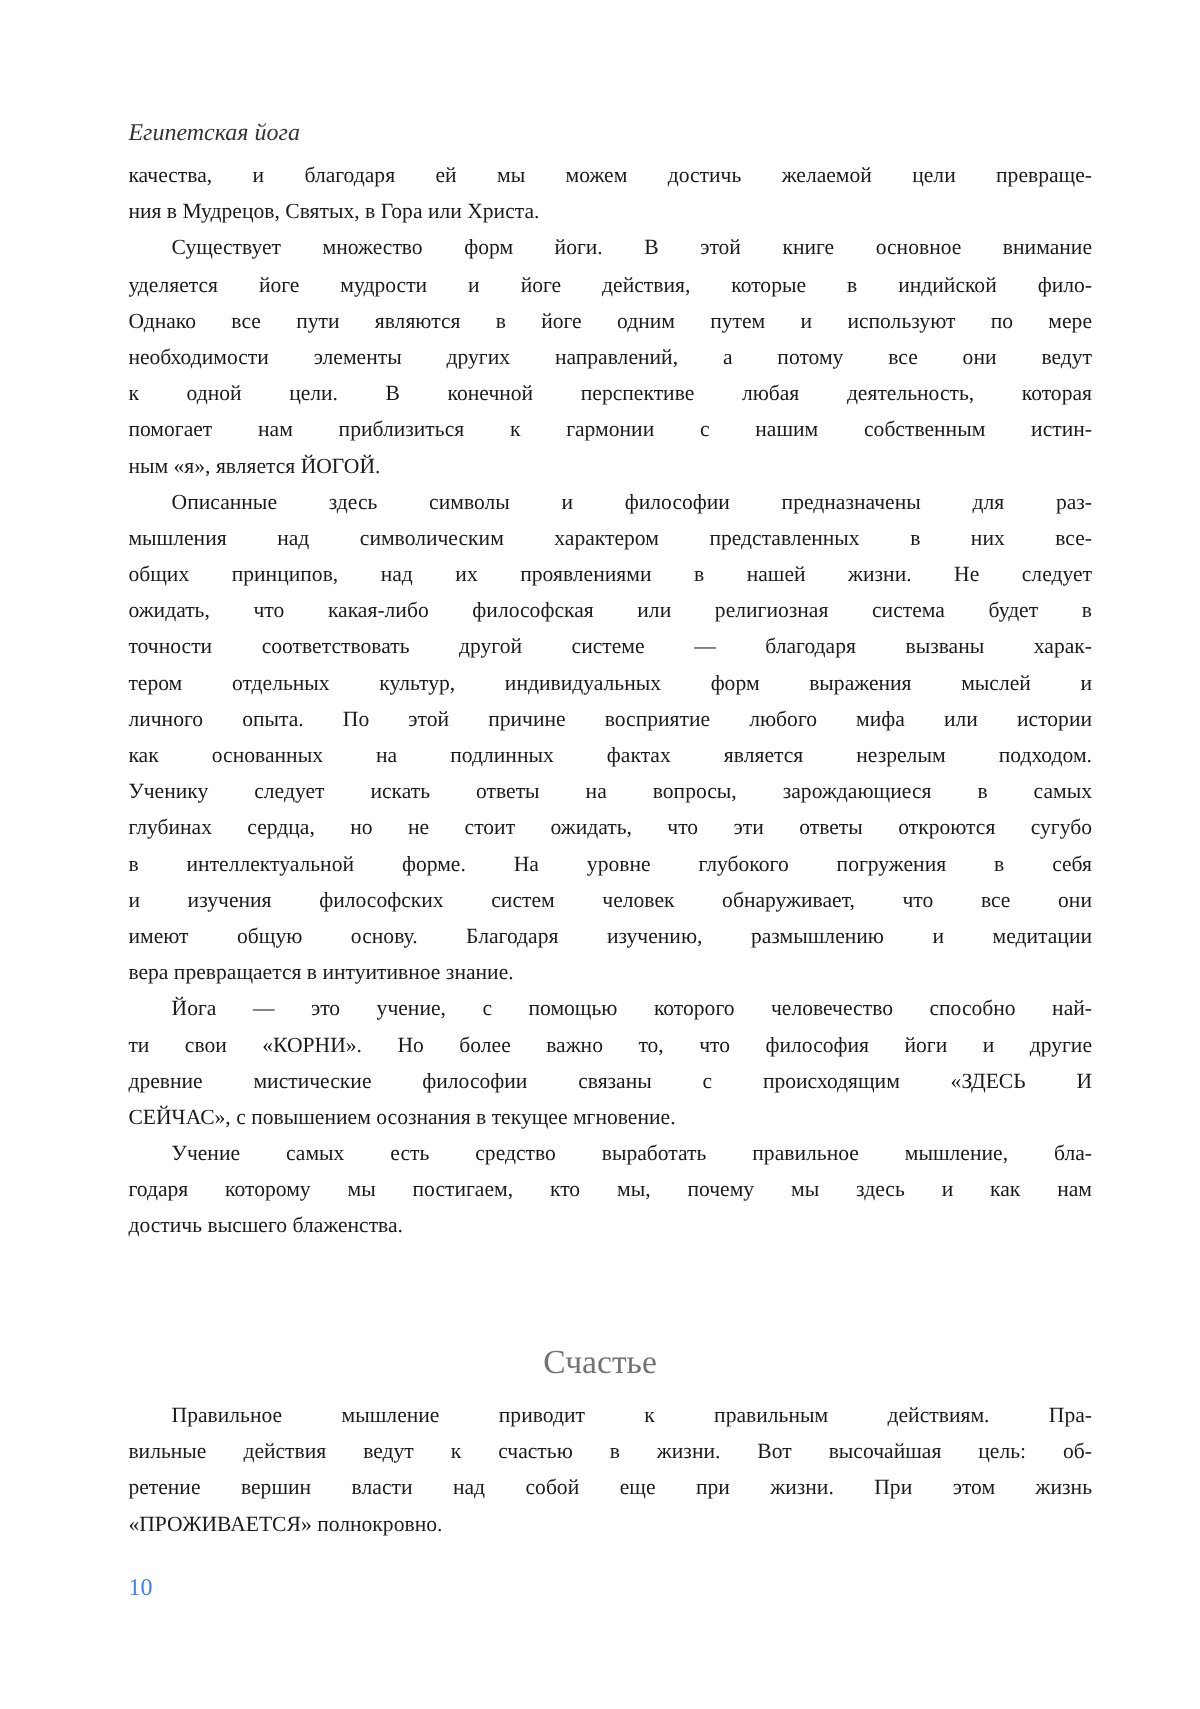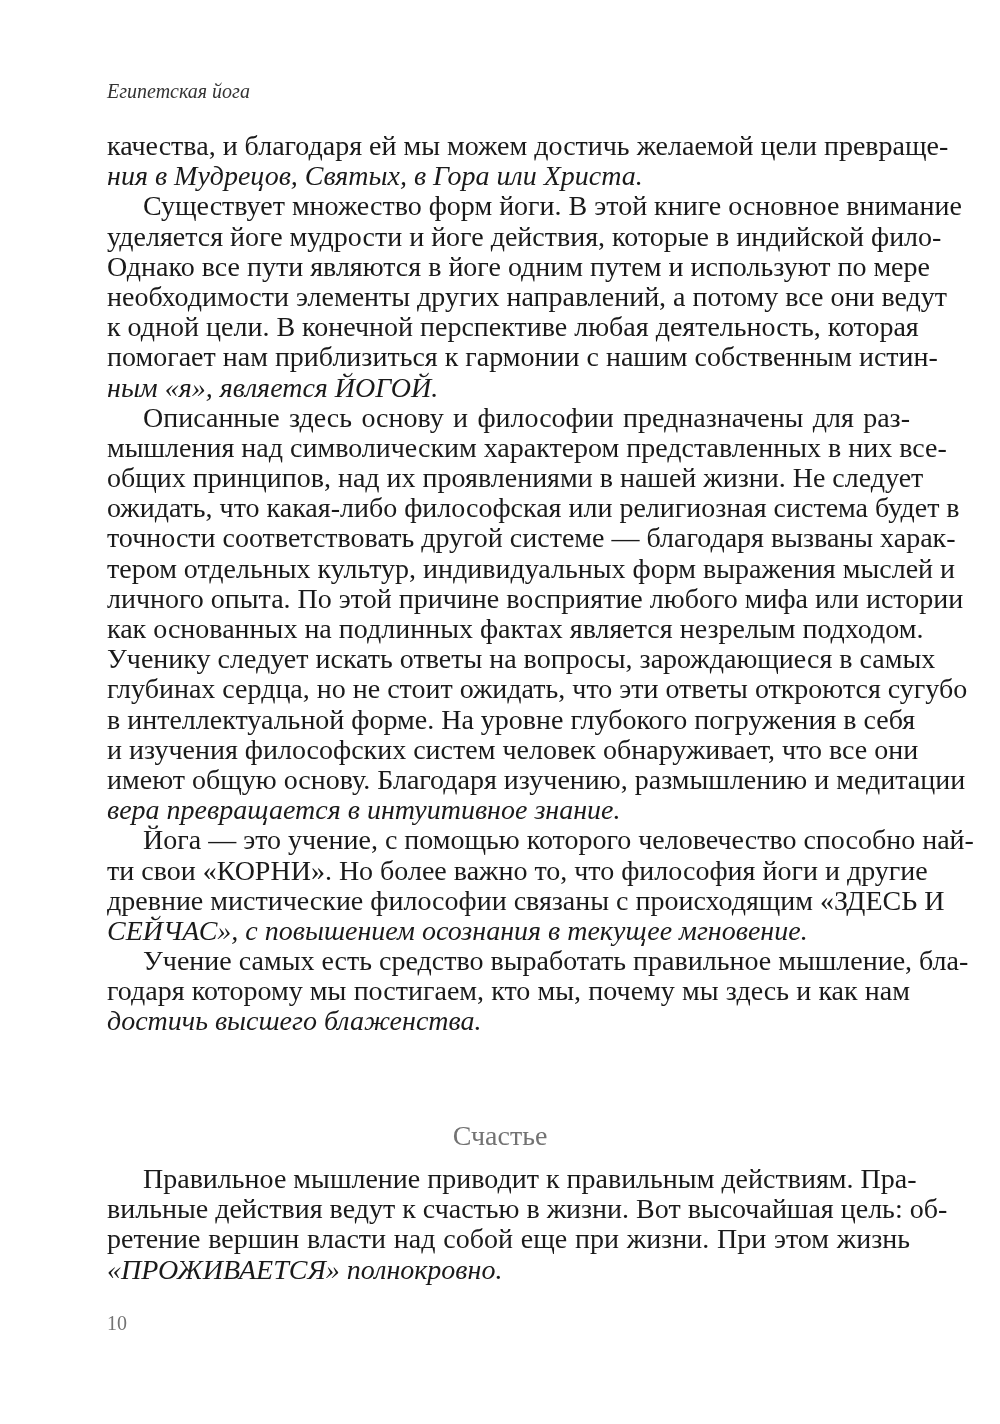--- a/index.html
+++ b/index.html
@@ -1,27 +1,27 @@
 <!DOCTYPE html>
 <html><head>
 <meta charset="utf-8">
 <style>
   html, body { margin: 0; padding: 0; background: #ffffff; }
   body { width: 1000px; height: 1424px; position: relative; overflow: hidden;
          font-family: "Liberation Serif", "DejaVu Serif", serif; color: #1a1a1a; }
-  .running-head { position: absolute; left: 107px; top: 80px; font-size: 20px; font-style: italic; color: #333; }
+  .running-head { position: absolute; left: 107px; top: 100px; font-size: 20px; font-style: italic; color: #333; }
   .body-text { position: absolute; left: 107px; top: 131px; width: 803px; }
-  .line { height: 30.2px; line-height: 30.2px; font-size: 28px; white-space: nowrap;
+  .line { height: 30.2px; line-height: 30.2px; font-size: 18px; white-space: nowrap;
           text-align: justify; text-align-last: justify; }
-  .line.last { text-align-last: left; font-style: italic; }
+  .line.last { text-align-last: left; }
   .line.indent { padding-left: 36px; }
   .heading { position: absolute; left: 0; width: 1000px; top: 1116px; text-align: center;
              font-size: 28px; line-height: 40px; color: #737373; }
   .section-text { position: absolute; left: 107px; top: 1164px; width: 803px; }
-  .page-number { position: absolute; left: 107px; top: 1312px; font-size: 20px; color: #737373; }
+  .page-number { position: absolute; left: 107px; top: 1312px; font-size: 20px; color: #3b82f6; }
 </style>
 </head>
 <body>
 
 <div class="running-head">Египетская йога</div>
 
 <div class="body-text">
 
   <div class="paragraph">
     <div class="line">качества, и благодаря ей мы можем достичь желаемой цели превраще-</div>
@@ -32,21 +32,21 @@
     <div class="line indent">Существует множество форм йоги. В этой книге основное внимание</div>
     <div class="line">уделяется йоге мудрости и йоге действия, которые в индийской фило-</div>
     <div class="line">Однако все пути являются в йоге одним путем и используют по мере</div>
     <div class="line">необходимости элементы других направлений, а потому все они ведут</div>
     <div class="line">к одной цели. В конечной перспективе любая деятельность, которая</div>
     <div class="line">помогает нам приблизиться к гармонии с нашим собственным истин-</div>
     <div class="line last">ным «я», является ЙОГОЙ.</div>
   </div>
 
   <div class="paragraph">
-    <div class="line indent">Описанные здесь основу и философии предназначены для раз-</div>
+    <div class="line indent">Описанные здесь символы и философии предназначены для раз-</div>
     <div class="line">мышления над символическим характером представленных в них все-</div>
     <div class="line">общих принципов, над их проявлениями в нашей жизни. Не следует</div>
     <div class="line">ожидать, что какая-либо философская или религиозная система будет в</div>
     <div class="line">точности соответствовать другой системе — благодаря вызваны харак-</div>
     <div class="line">тером отдельных культур, индивидуальных форм выражения мыслей и</div>
     <div class="line">личного опыта. По этой причине восприятие любого мифа или истории</div>
     <div class="line">как основанных на подлинных фактах является незрелым подходом.</div>
     <div class="line">Ученику следует искать ответы на вопросы, зарождающиеся в самых</div>
     <div class="line">глубинах сердца, но не стоит ожидать, что эти ответы откроются сугубо</div>
     <div class="line">в интеллектуальной форме. На уровне глубокого погружения в себя</div>

